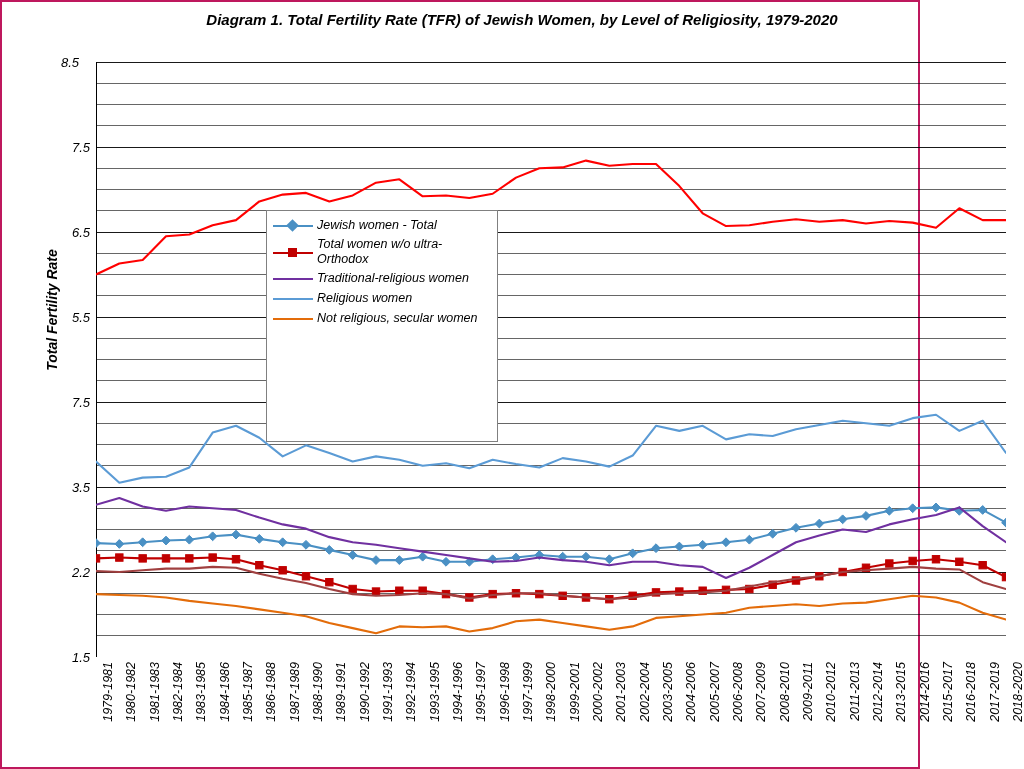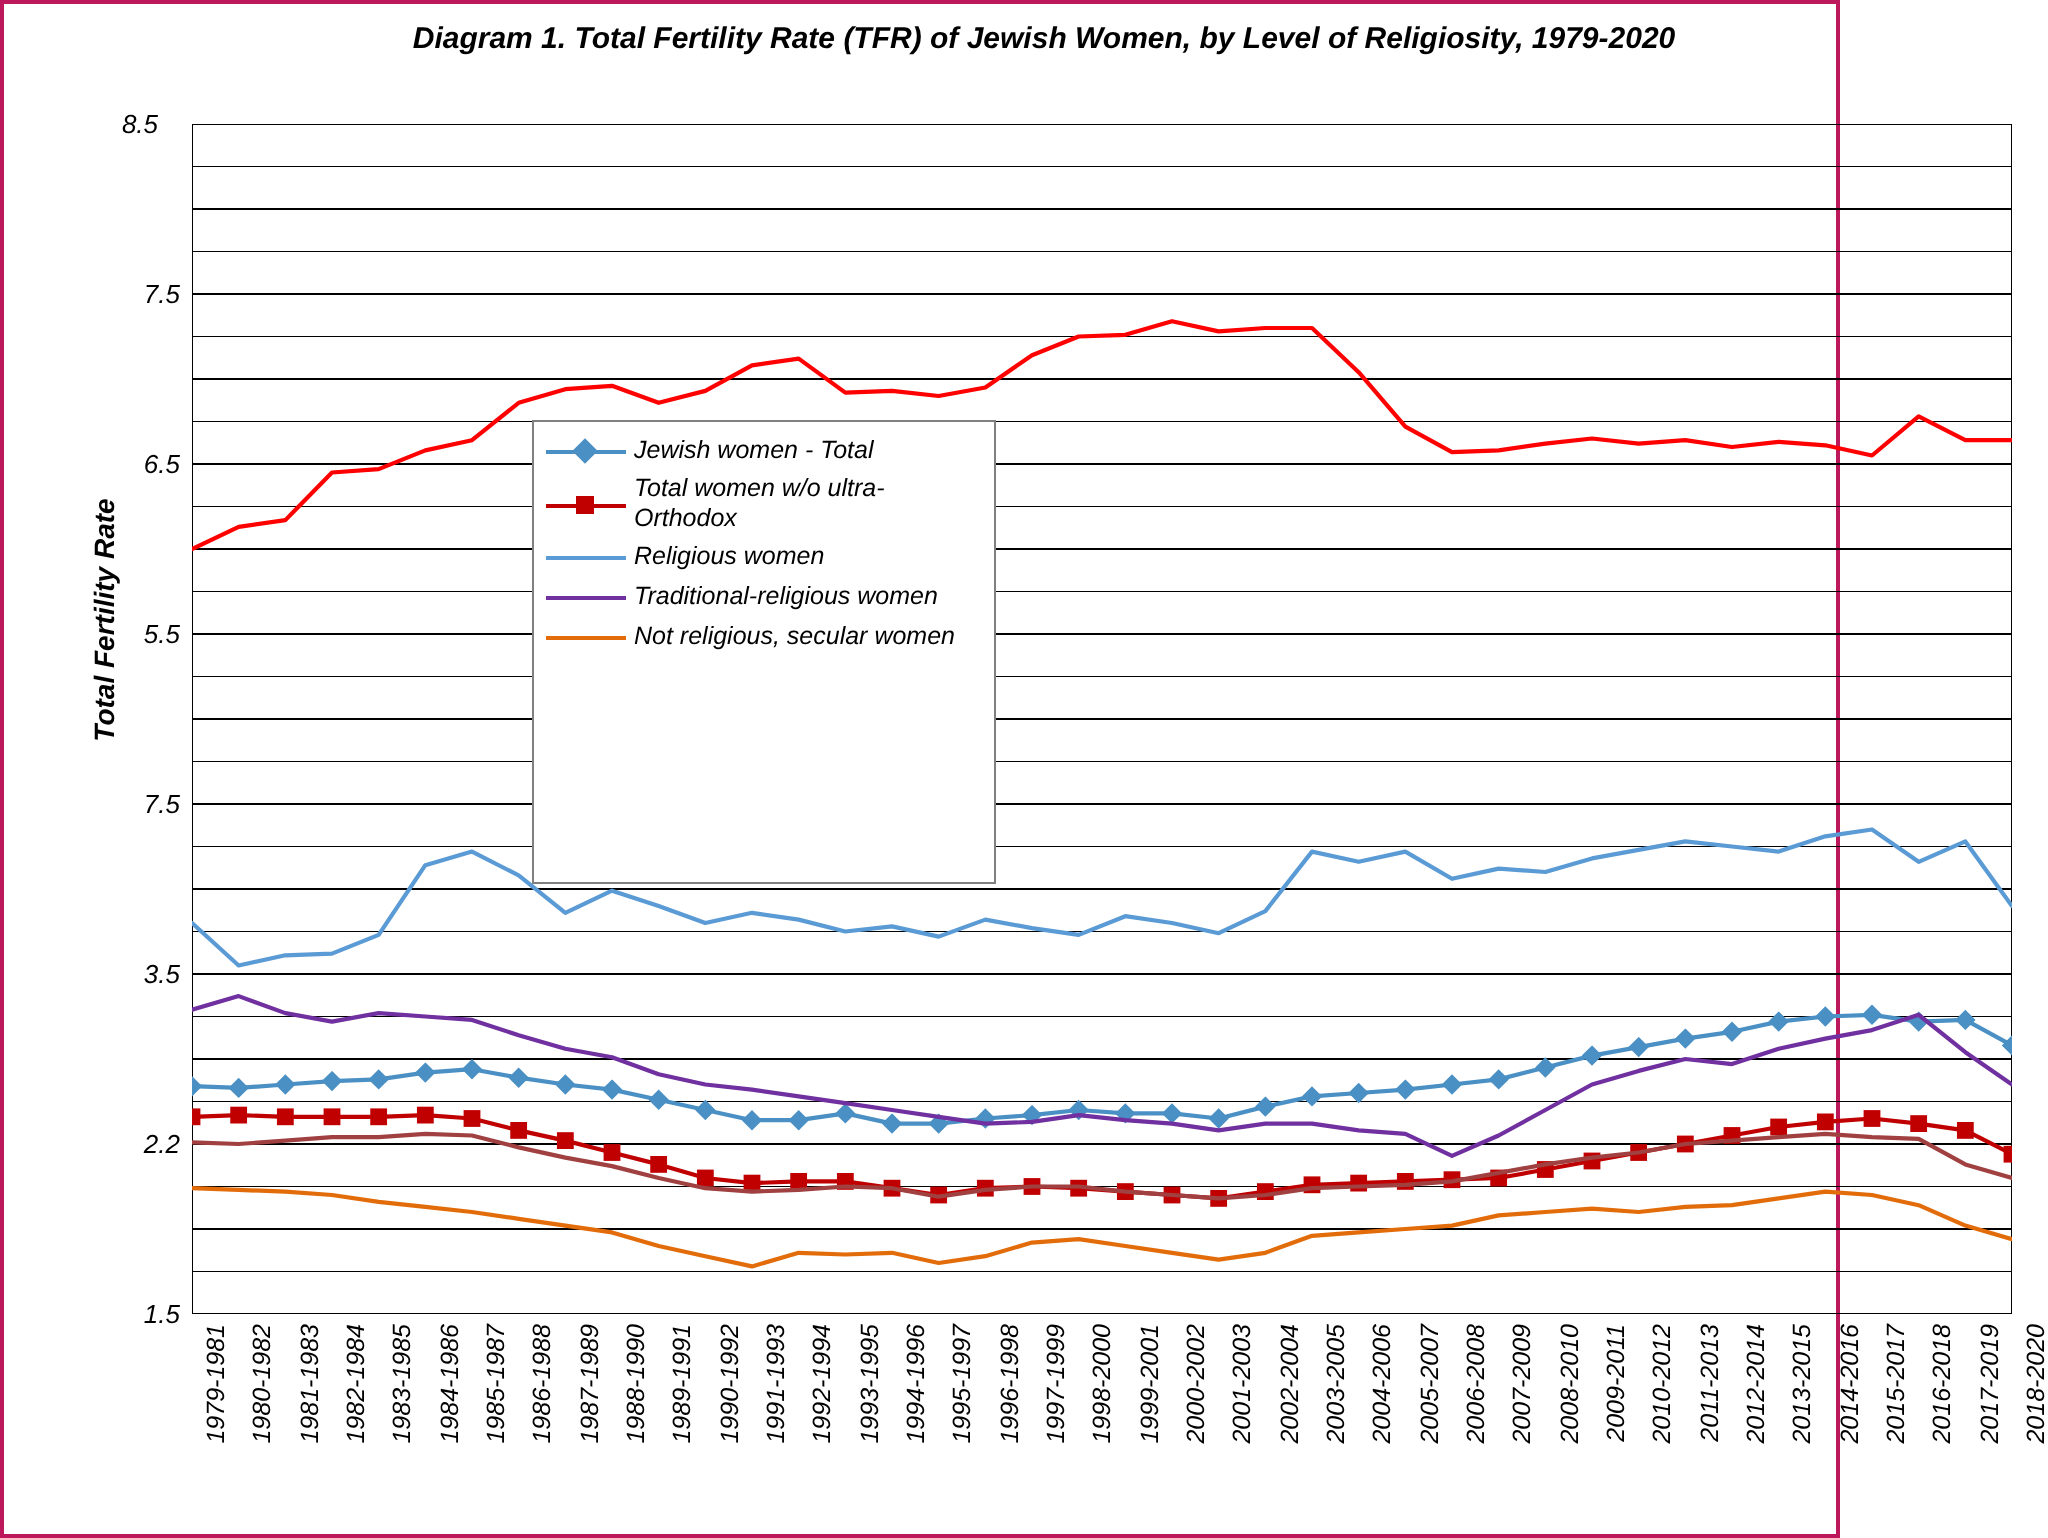--- a/index.html
+++ b/index.html
@@ -381,29 +381,29 @@
       </div>
       <div class="legend-item">
         <span class="legend-swatch">
           <span class="ln" style="background: rgb(192, 0, 0);"></span>
           <span class="mk" style="background: rgb(192, 0, 0);"></span>
         </span>
         <span class="legend-label">Total women w/o ultra-Orthodox</span>
       </div>
       <div class="legend-item">
         <span class="legend-swatch">
+          <span class="ln" style="background: rgb(112, 48, 160);"></span>
+        </span>
+        <span class="legend-label">Traditional-religious women</span>
+      </div>
+      <div class="legend-item">
+        <span class="legend-swatch">
           <span class="ln" style="background: rgb(91, 155, 213);"></span>
         </span>
         <span class="legend-label">Religious women</span>
-      </div>
-      <div class="legend-item">
-        <span class="legend-swatch">
-          <span class="ln" style="background: rgb(112, 48, 160);"></span>
-        </span>
-        <span class="legend-label">Traditional-religious women</span>
       </div>
       <div class="legend-item">
         <span class="legend-swatch">
           <span class="ln" style="background: rgb(227, 108, 10);"></span>
         </span>
         <span class="legend-label">Not religious, secular women</span>
       </div>
     </div>
 
 </div>

